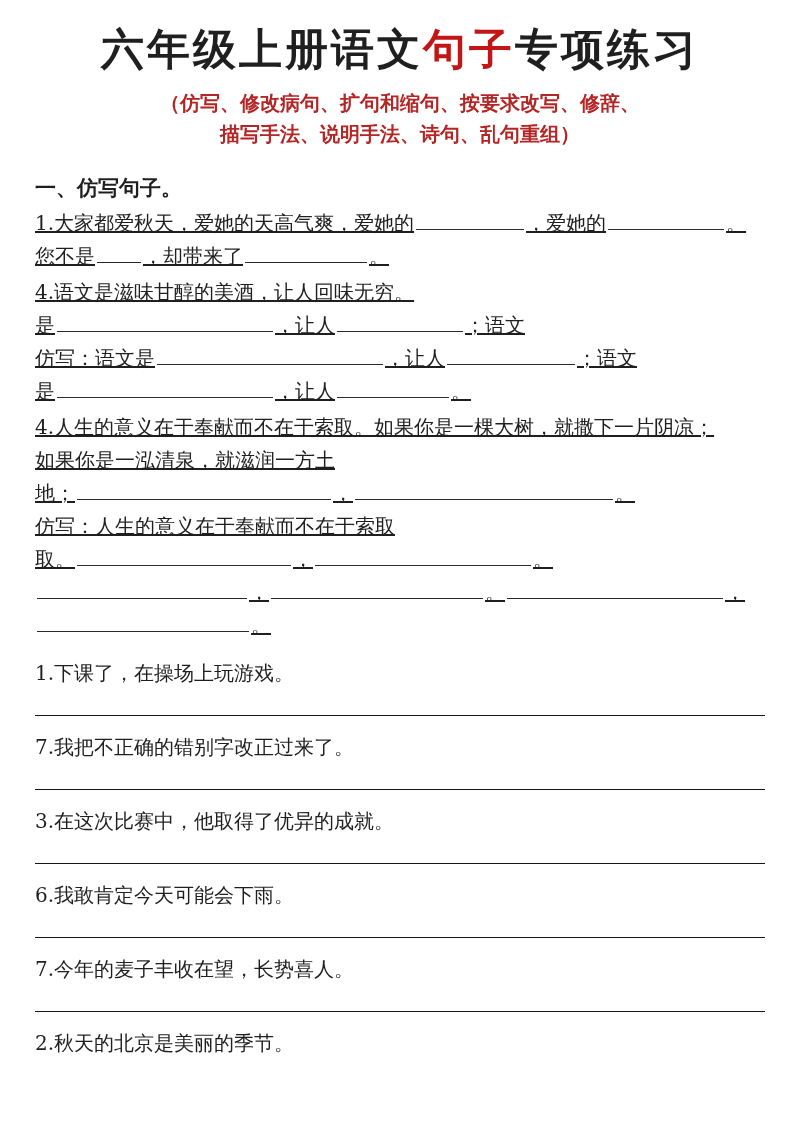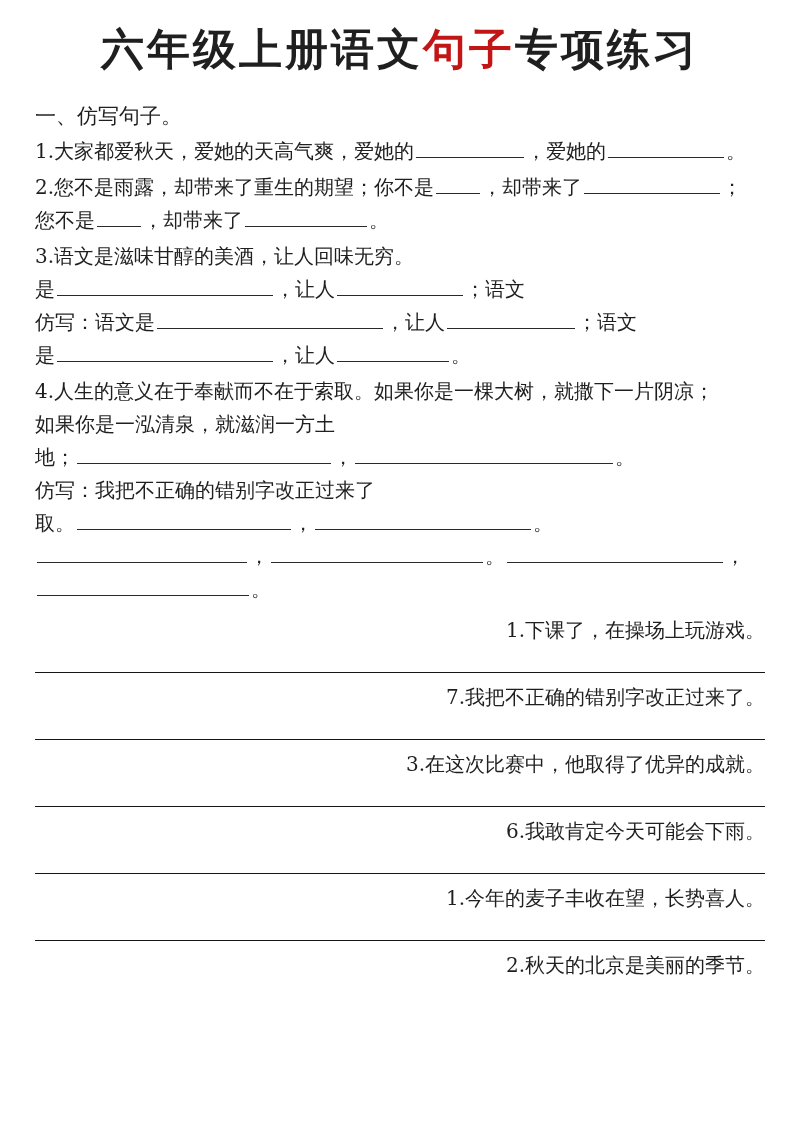--- a/index.html
+++ b/index.html
@@ -28,77 +28,79 @@
   .subtitle {
     text-align: center;
     color: #b32626;
     font-weight: bold;
     font-size: 20px;
     line-height: 31px;
     margin-top: 10px;
     white-space: nowrap;
   }
   .s-heading {
-    font-weight: normal;
+    font-weight: bold;
     font-size: 21px;
     line-height: 32px;
     margin-top: 22px;
     white-space: nowrap;
   }
-  .lines { margin-top: 0; }
+  .lines { margin-top: 0; text-decoration: underline; }
   .line {
     font-size: 20px;
     line-height: 33px;
     white-space: nowrap;
   }
   .line.item-start { margin-top: 3px; }
   .blank {
     display: inline-block;
     height: 1.02em;
     border-bottom: 1.6px solid #2a2a2a;
     vertical-align: baseline;
     margin: 0 2px;
   }
   .s2-item .q {
     font-size: 20px;
     line-height: 32px;
-    margin-top: 8px;
+    margin-top: 15px;
     white-space: nowrap;
-    text-align: right;
   }
   .s2-item .answer-rule {
     height: 26px;
     border-bottom: 1.6px solid #161616;
     width: 100%;
   }
 </style>
 </head>
 <body>
 
 <div class="page">
 
   <div class="title">
     <span>六年级上册语文</span><span class="red">句子</span><span>专项练习</span>
   </div>
 
+  <div class="subtitle">
+    <div>（仿写、修改病句、扩句和缩句、按要求改写、修辞、</div>
+    <div>描写手法、说明手法、诗句、乱句重组）</div>
+  </div>
 
   <div class="s-heading">一、仿写句子。</div>
 
   <div class="lines">
       <div class="line item-start"><span>1.大家都爱秋天，爱她的天高气爽，爱她的</span><span class="blank" style="width: 108px;"></span><span>，爱她的</span><span class="blank" style="width: 116px;"></span><span>。</span></div>
-      <div class="line item-start"><span>2.您不是雨露，却带来了重生的期望；你不是</span><span class="blank" style="width: 44px;"></span><span>，却带来了</span><span class="blank" style="width: 136px;"></span><span>；</span></div>
       <div class="line"><span>您不是</span><span class="blank" style="width: 44px;"></span><span>，却带来了</span><span class="blank" style="width: 122px;"></span><span>。</span></div>
-      <div class="line item-start"><span>3.语文是滋味甘醇的美酒，让人回味无穷。</span></div>
+      <div class="line item-start"><span>4.语文是滋味甘醇的美酒，让人回味无穷。</span></div>
       <div class="line"><span>是</span><span class="blank" style="width: 216px;"></span><span>，让人</span><span class="blank" style="width: 126px;"></span><span>；语文</span></div>
       <div class="line"><span>仿写：语文是</span><span class="blank" style="width: 226px;"></span><span>，让人</span><span class="blank" style="width: 128px;"></span><span>；语文</span></div>
       <div class="line"><span>是</span><span class="blank" style="width: 216px;"></span><span>，让人</span><span class="blank" style="width: 112px;"></span><span>。</span></div>
       <div class="line item-start"><span>4.人生的意义在于奉献而不在于索取。如果你是一棵大树，就撒下一片阴凉；</span></div>
       <div class="line"><span>如果你是一泓清泉，就滋润一方土</span></div>
       <div class="line"><span>地；</span><span class="blank" style="width: 254px;"></span><span>，</span><span class="blank" style="width: 258px;"></span><span>。</span></div>
-      <div class="line"><span>仿写：我把不正确的错别字改正过来了</span></div>
+      <div class="line"><span>仿写：人生的意义在于奉献而不在于索取</span></div>
       <div class="line"><span>取。</span><span class="blank" style="width: 214px;"></span><span>，</span><span class="blank" style="width: 216px;"></span><span>。</span></div>
       <div class="line"><span class="blank" style="width: 210px;"></span><span>，</span><span class="blank" style="width: 212px;"></span><span>。</span><span class="blank" style="width: 216px;"></span><span>，</span></div>
       <div class="line"><span class="blank" style="width: 212px;"></span><span>。</span></div>
     </div>
 
 
   <div>
       <div class="s2-item">
         <div class="q">1.下课了，在操场上玩游戏。</div>
         <div class="answer-rule"></div>
@@ -109,21 +111,21 @@
       </div>
       <div class="s2-item">
         <div class="q">3.在这次比赛中，他取得了优异的成就。</div>
         <div class="answer-rule"></div>
       </div>
       <div class="s2-item">
         <div class="q">6.我敢肯定今天可能会下雨。</div>
         <div class="answer-rule"></div>
       </div>
       <div class="s2-item">
-        <div class="q">1.今年的麦子丰收在望，长势喜人。</div>
+        <div class="q">7.今年的麦子丰收在望，长势喜人。</div>
         <div class="answer-rule"></div>
       </div>
       <div class="s2-item">
         <div class="q">2.秋天的北京是美丽的季节。</div>
       </div>
     </div>
 
 </div>
 
 </body></html>

